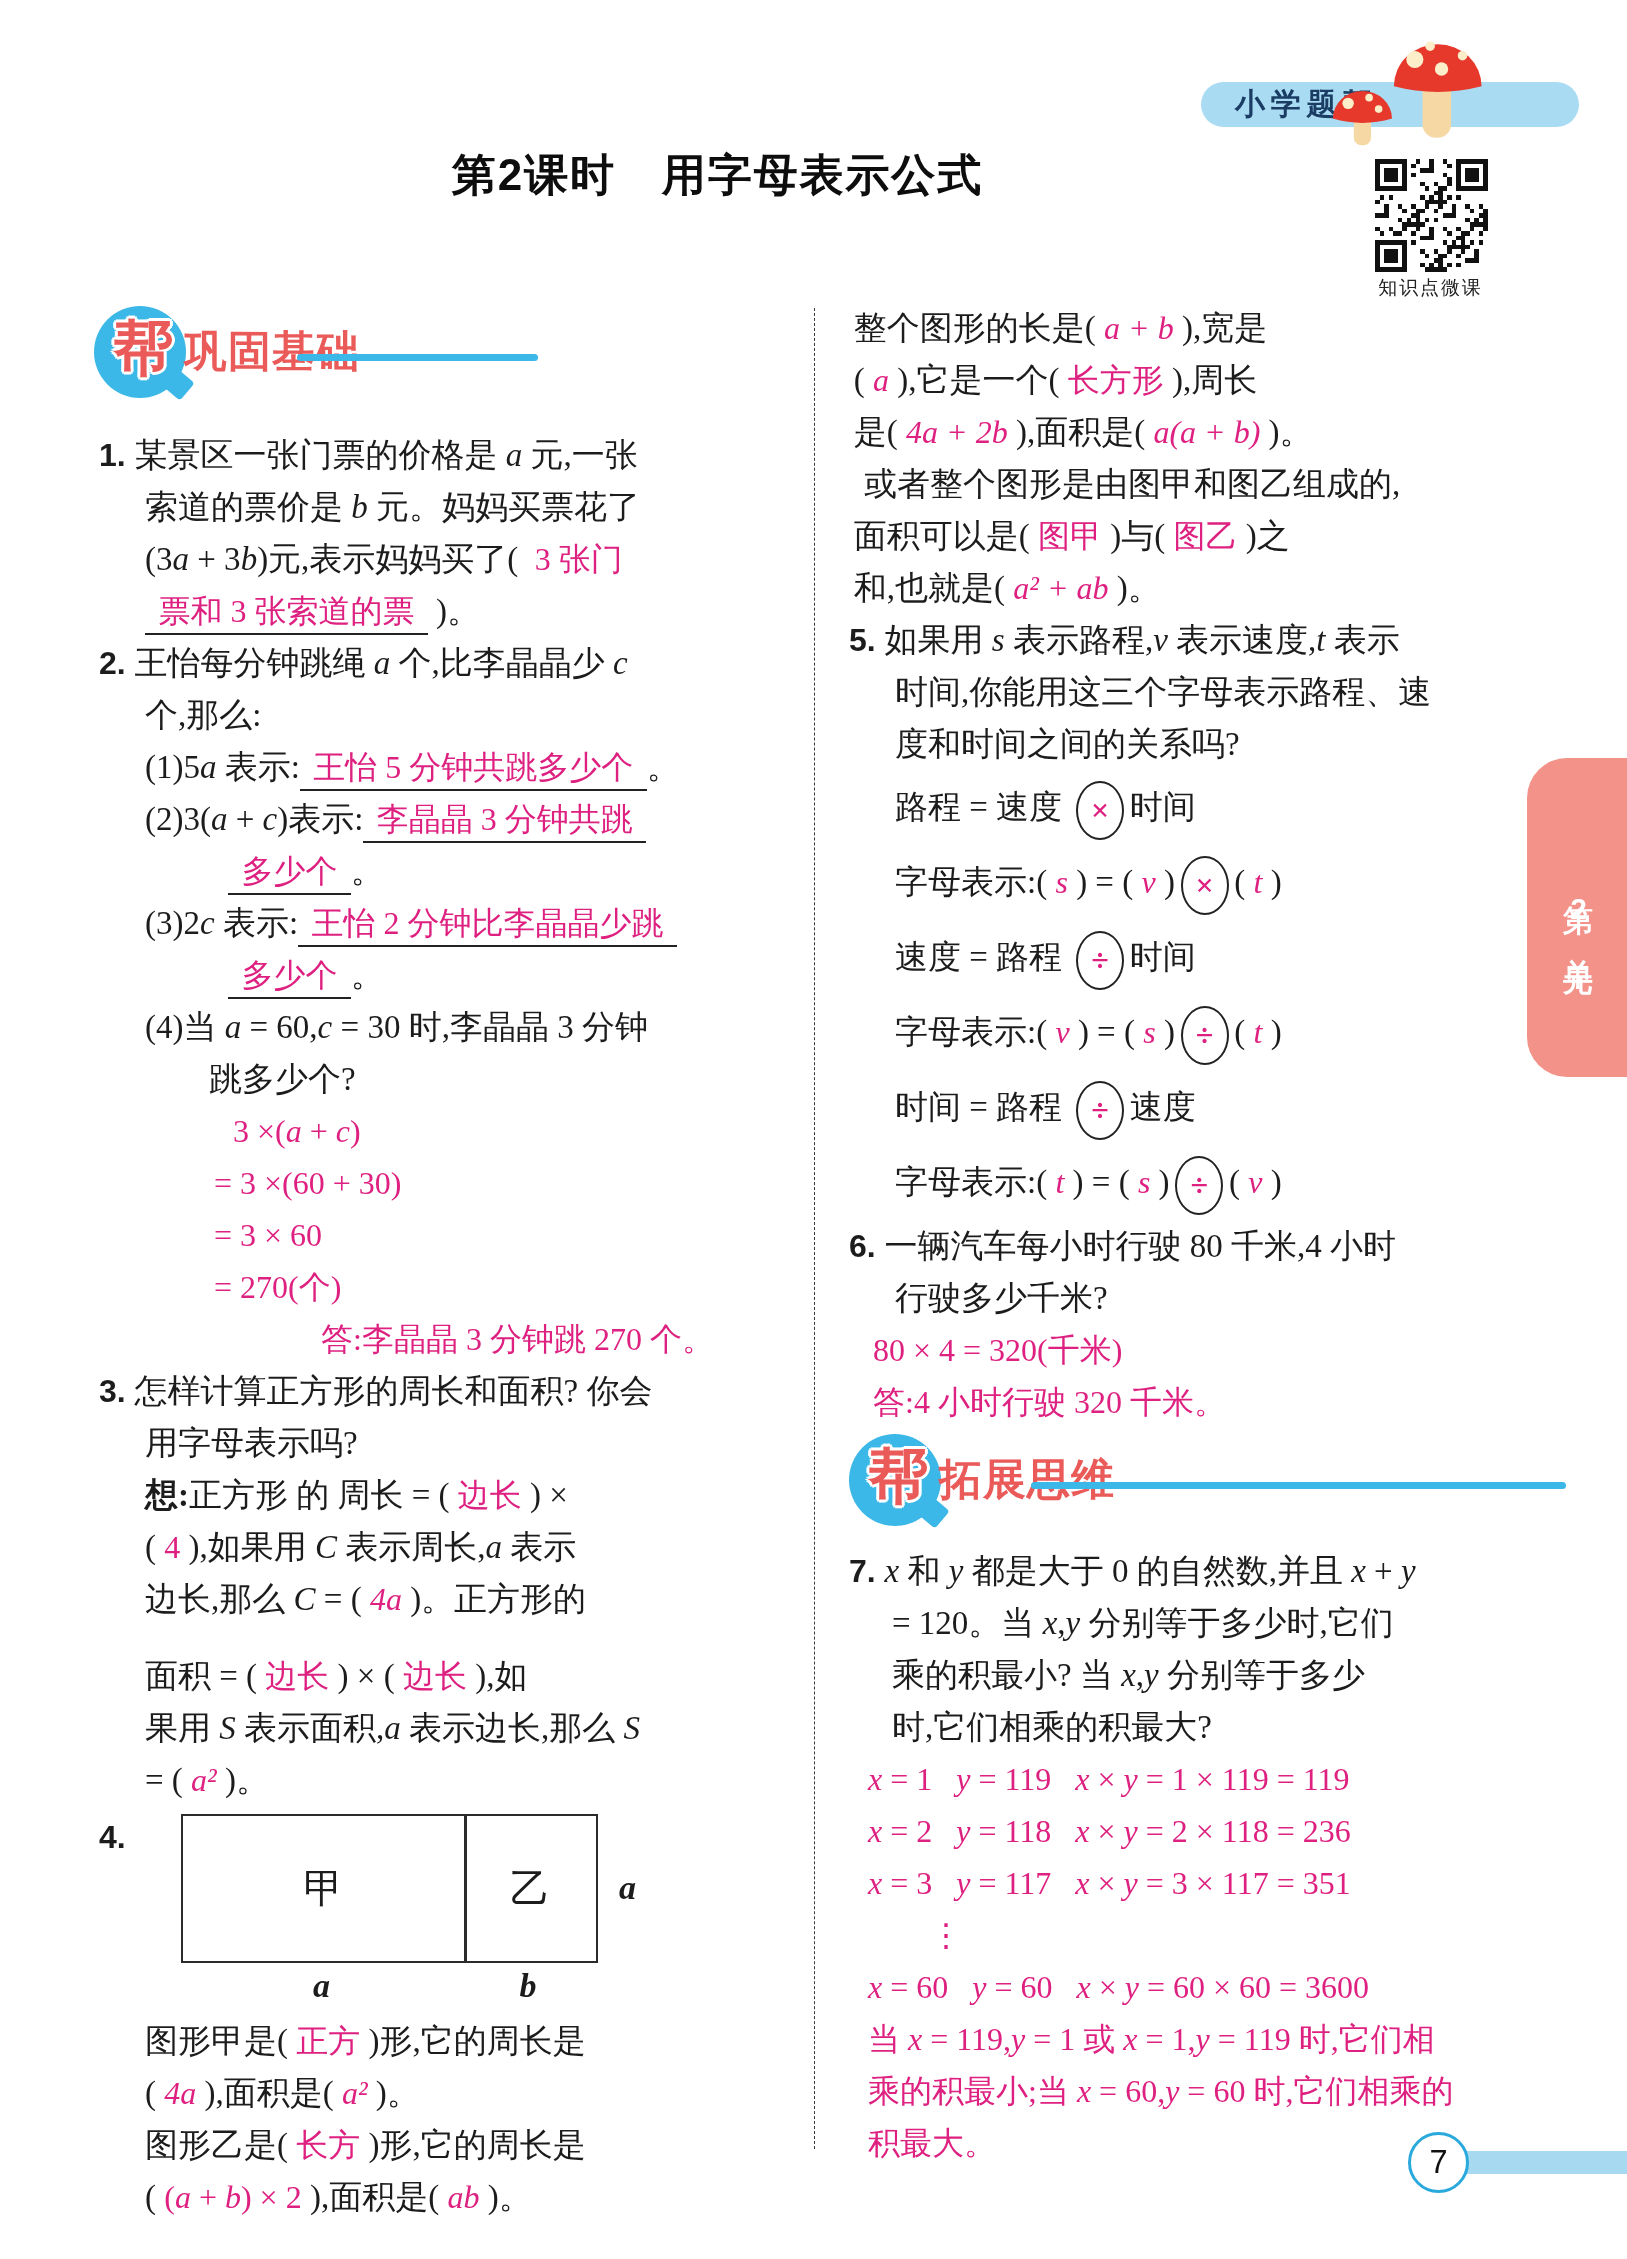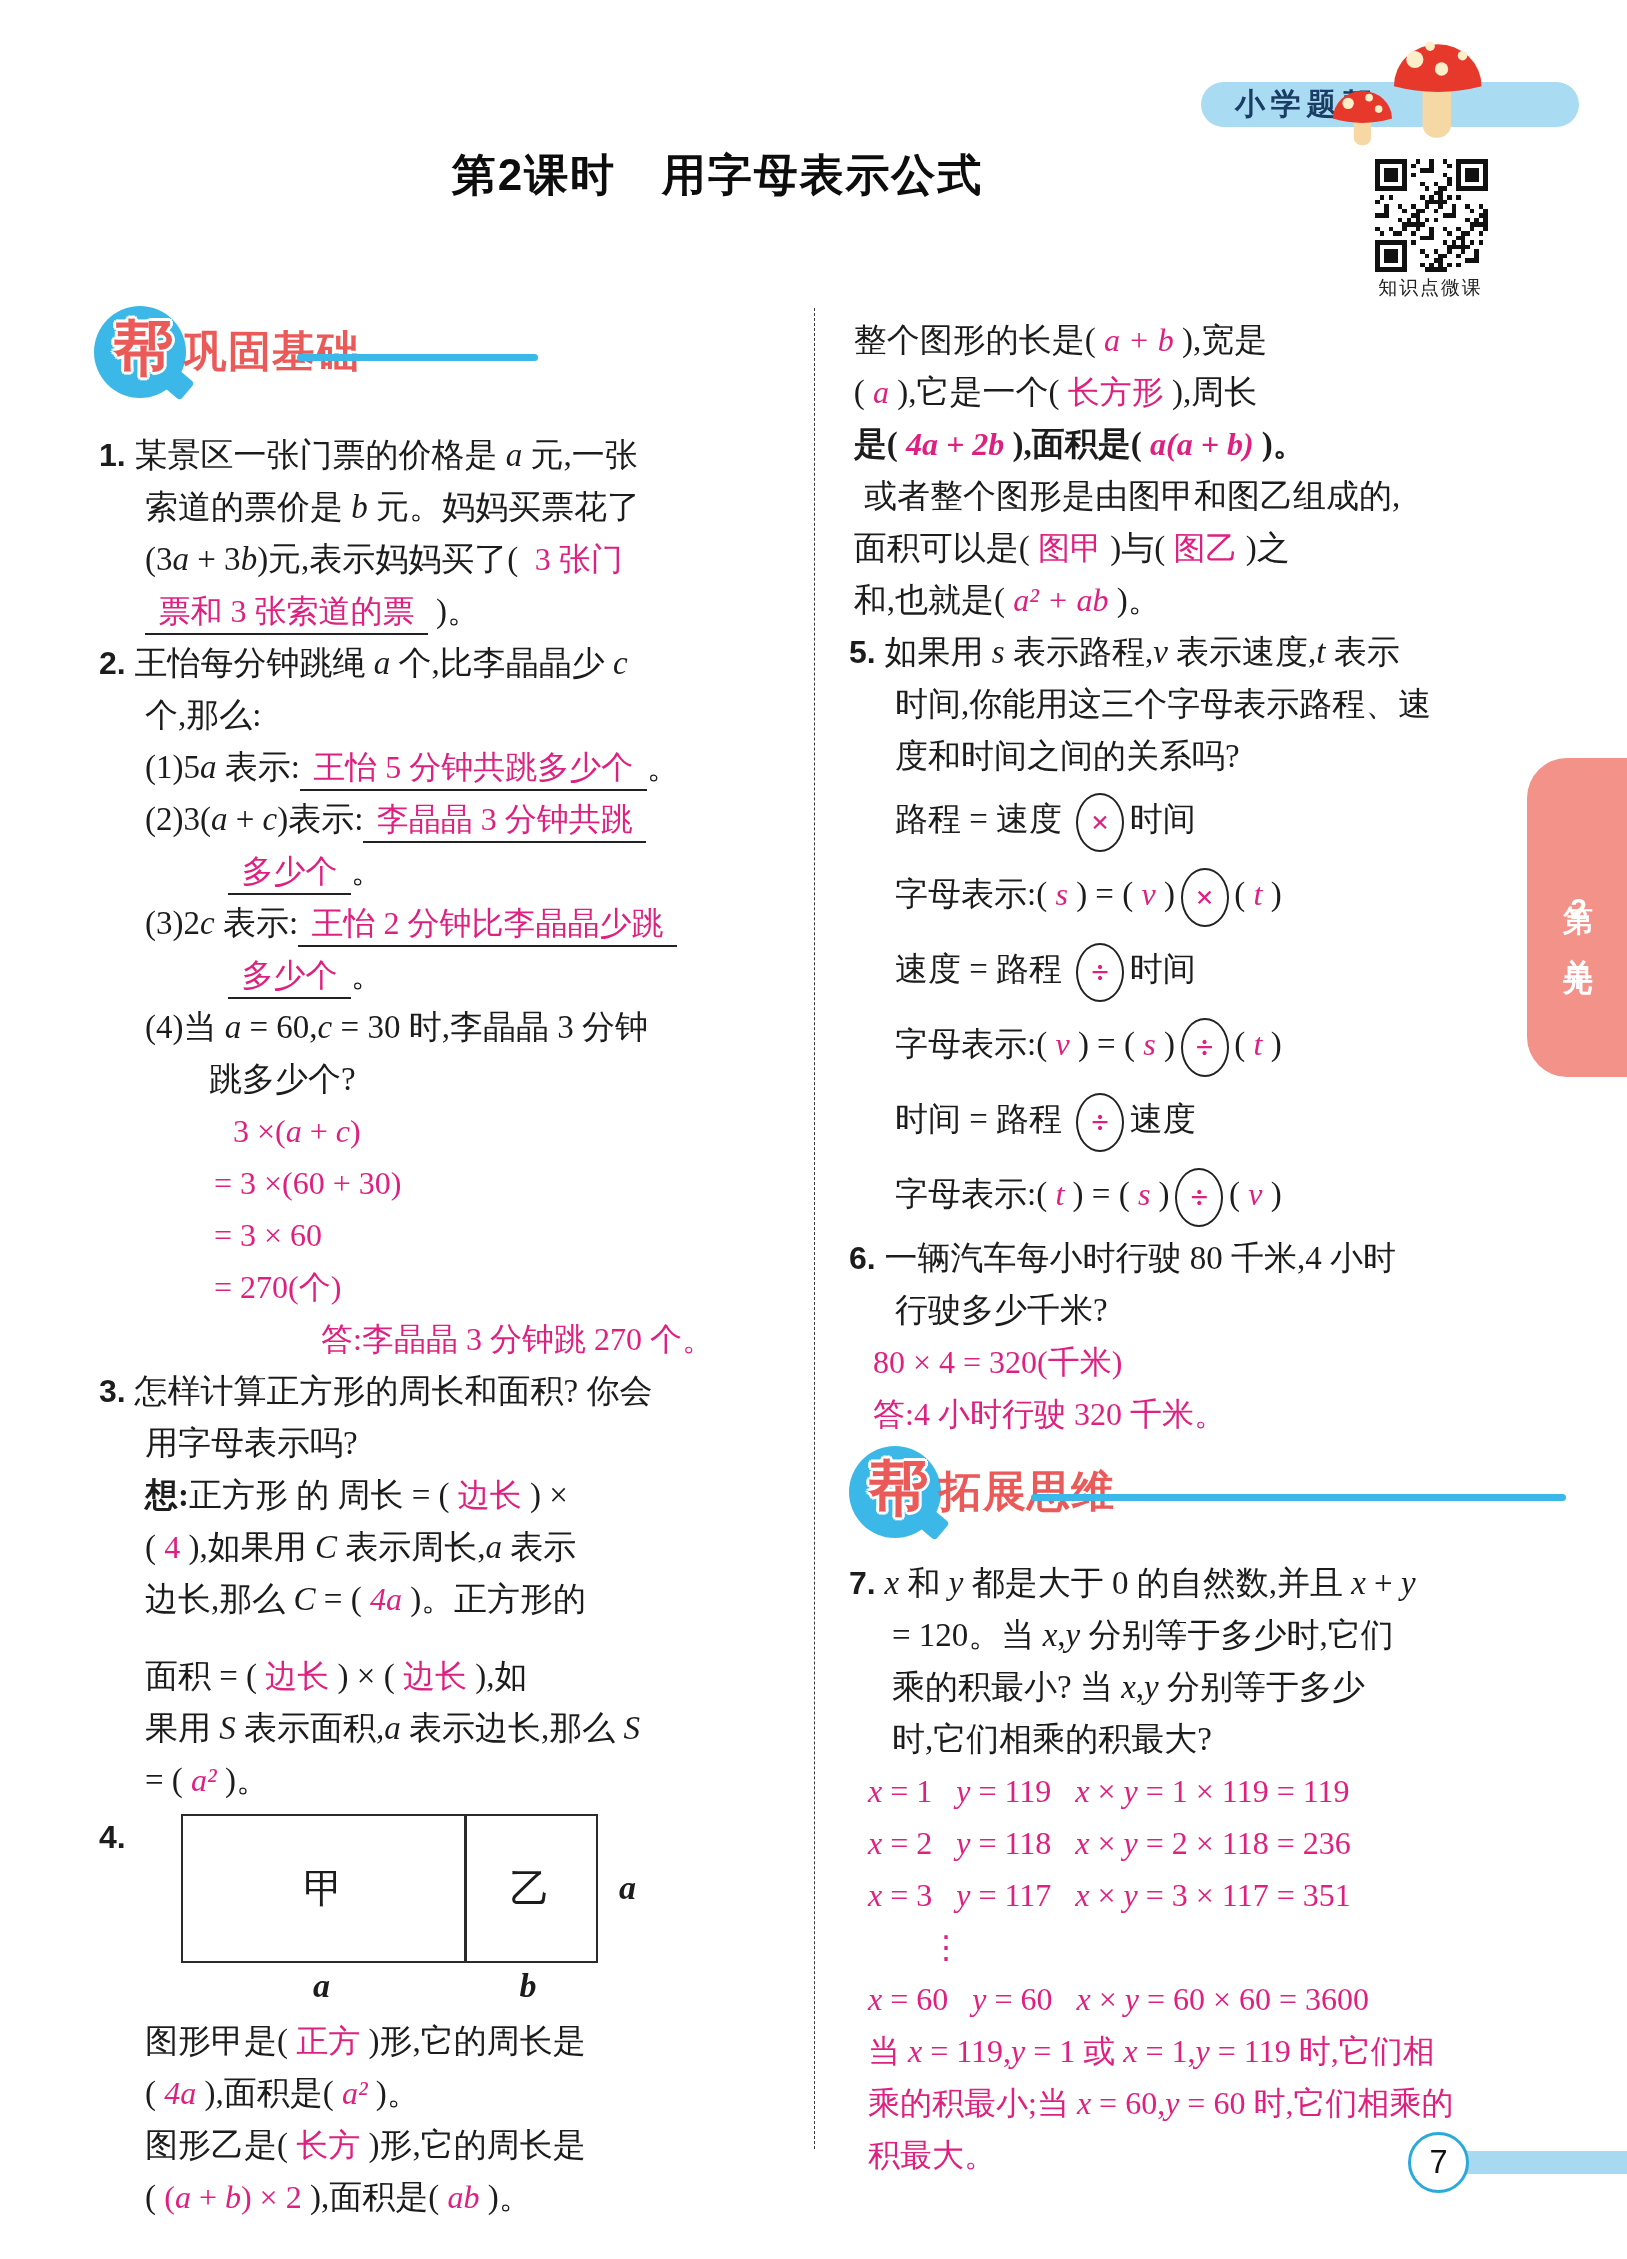--- a/index.html
+++ b/index.html
@@ -33,21 +33,21 @@
             font-family:"Liberation Sans",sans-serif;
             text-shadow:2.9px 0 #fff,-2.9px 0 #fff,0 2.9px #fff,0 -2.9px #fff,1.9px 1.9px #fff,-1.9px -1.9px #fff,1.9px -1.9px #fff,-1.9px 1.9px #fff;}
   .sec-rest{position:absolute;left:90px;top:23px;font-size:43px;font-weight:bold;color:var(--red);
             font-family:"Liberation Sans",sans-serif;letter-spacing:1px;}
   .sec-line{position:absolute;top:54px;height:6.7px;background:var(--blue);border-radius:3.8px;}
   .sec1 .sec-line{left:203px;width:241px;}
   .sec2 .sec-line{left:182px;width:535px;}
 
   
   .col-left{position:absolute;left:99px;top:429px;width:732px;}
-  .col-right{position:absolute;left:849px;top:314px;width:738px;}
+  .col-right{position:absolute;left:849px;top:302px;width:738px;}
   .line{height:52px;line-height:52px;font-size:33px;white-space:pre;}
   .line.tall{height:75px;line-height:75px;}
   .sk{color:var(--ink);}
   .si{color:var(--ink);font-style:italic;}
   .sb{color:var(--ink);font-weight:bold;}
   .sn{font-family:"Liberation Sans",sans-serif;font-weight:bold;font-size:32px;color:var(--ink);}
   .sa{color:var(--pink);font-size:32px;}
   .sai{color:var(--pink);font-style:italic;font-size:32px;}
   .sau{color:var(--pink);font-size:32px;border-bottom:2.9px solid #222;padding:0 13.4px 3.8px;}
   .circ{display:inline-block;width:44px;height:55px;border:2.4px solid #222;border-radius:50%;
@@ -306,21 +306,21 @@
         <div class="line" style="margin-left: 46px;"><span class="sk">( </span><span class="sa">(</span><span class="sai">a</span><span class="sa"> + </span><span class="sai">b</span><span class="sa">) × 2</span><span class="sk"> ),面积是( </span><span class="sai">ab</span><span class="sk"> )。</span></div>
       </div>
   </div>
 
   <div class="divider"></div>
 
   <div class="col-right">
     <div id="right1">
         <div class="line" style="margin-left: 4.8px;"><span class="sk">整个图形的长是( </span><span class="sai">a + b</span><span class="sk"> ),宽是</span></div>
         <div class="line" style="margin-left: 4.8px;"><span class="sk">( </span><span class="sai">a</span><span class="sk"> ),它是一个( </span><span class="sa">长方形</span><span class="sk"> ),周长</span></div>
-        <div class="line" style="margin-left: 4.8px; font-weight: bold;"><span class="sk">是( </span><span class="sai">4a + 2b</span><span class="sk"> ),面积是( </span><span class="sai">a(a + b)</span><span class="sk"> )。</span></div>
+        <div class="line" style="margin-left: 4.8px;"><span class="sk">是( </span><span class="sai">4a + 2b</span><span class="sk"> ),面积是( </span><span class="sai">a(a + b)</span><span class="sk"> )。</span></div>
         <div class="line" style="margin-left: 15px;"><span class="sk">或者整个图形是由图甲和图乙组成的,</span></div>
         <div class="line" style="margin-left: 4.8px;"><span class="sk">面积可以是( </span><span class="sa">图甲</span><span class="sk"> )与( </span><span class="sa">图乙</span><span class="sk"> )之</span></div>
         <div class="line" style="margin-left: 4.8px;"><span class="sk">和,也就是( </span><span class="sai">a² + ab</span><span class="sk"> )。</span></div>
         <div class="line"><span class="sn">5. </span><span class="sk">如果用 </span><span class="si">s</span><span class="sk"> 表示路程,</span><span class="si">v</span><span class="sk"> 表示速度,</span><span class="si">t</span><span class="sk"> 表示</span></div>
         <div class="line" style="margin-left: 46px;"><span class="sk">时间,你能用这三个字母表示路程、速</span></div>
         <div class="line" style="margin-left: 46px;"><span class="sk">度和时间之间的关系吗?</span></div>
         <div class="line tall" style="margin-left: 46px;"><span class="sk">路程 = 速度 </span><span class="circ">×</span><span class="sk">时间</span></div>
         <div class="line tall" style="margin-left: 46px;"><span class="sk">字母表示:( </span><span class="sai">s</span><span class="sk"> ) = ( </span><span class="sai">v</span><span class="sk"> )</span><span class="circ">×</span><span class="sk">( </span><span class="sai">t</span><span class="sk"> )</span></div>
         <div class="line tall" style="margin-left: 46px;"><span class="sk">速度 = 路程 </span><span class="circ">÷</span><span class="sk">时间</span></div>
         <div class="line tall" style="margin-left: 46px;"><span class="sk">字母表示:( </span><span class="sai">v</span><span class="sk"> ) = ( </span><span class="sai">s</span><span class="sk"> )</span><span class="circ">÷</span><span class="sk">( </span><span class="sai">t</span><span class="sk"> )</span></div>

